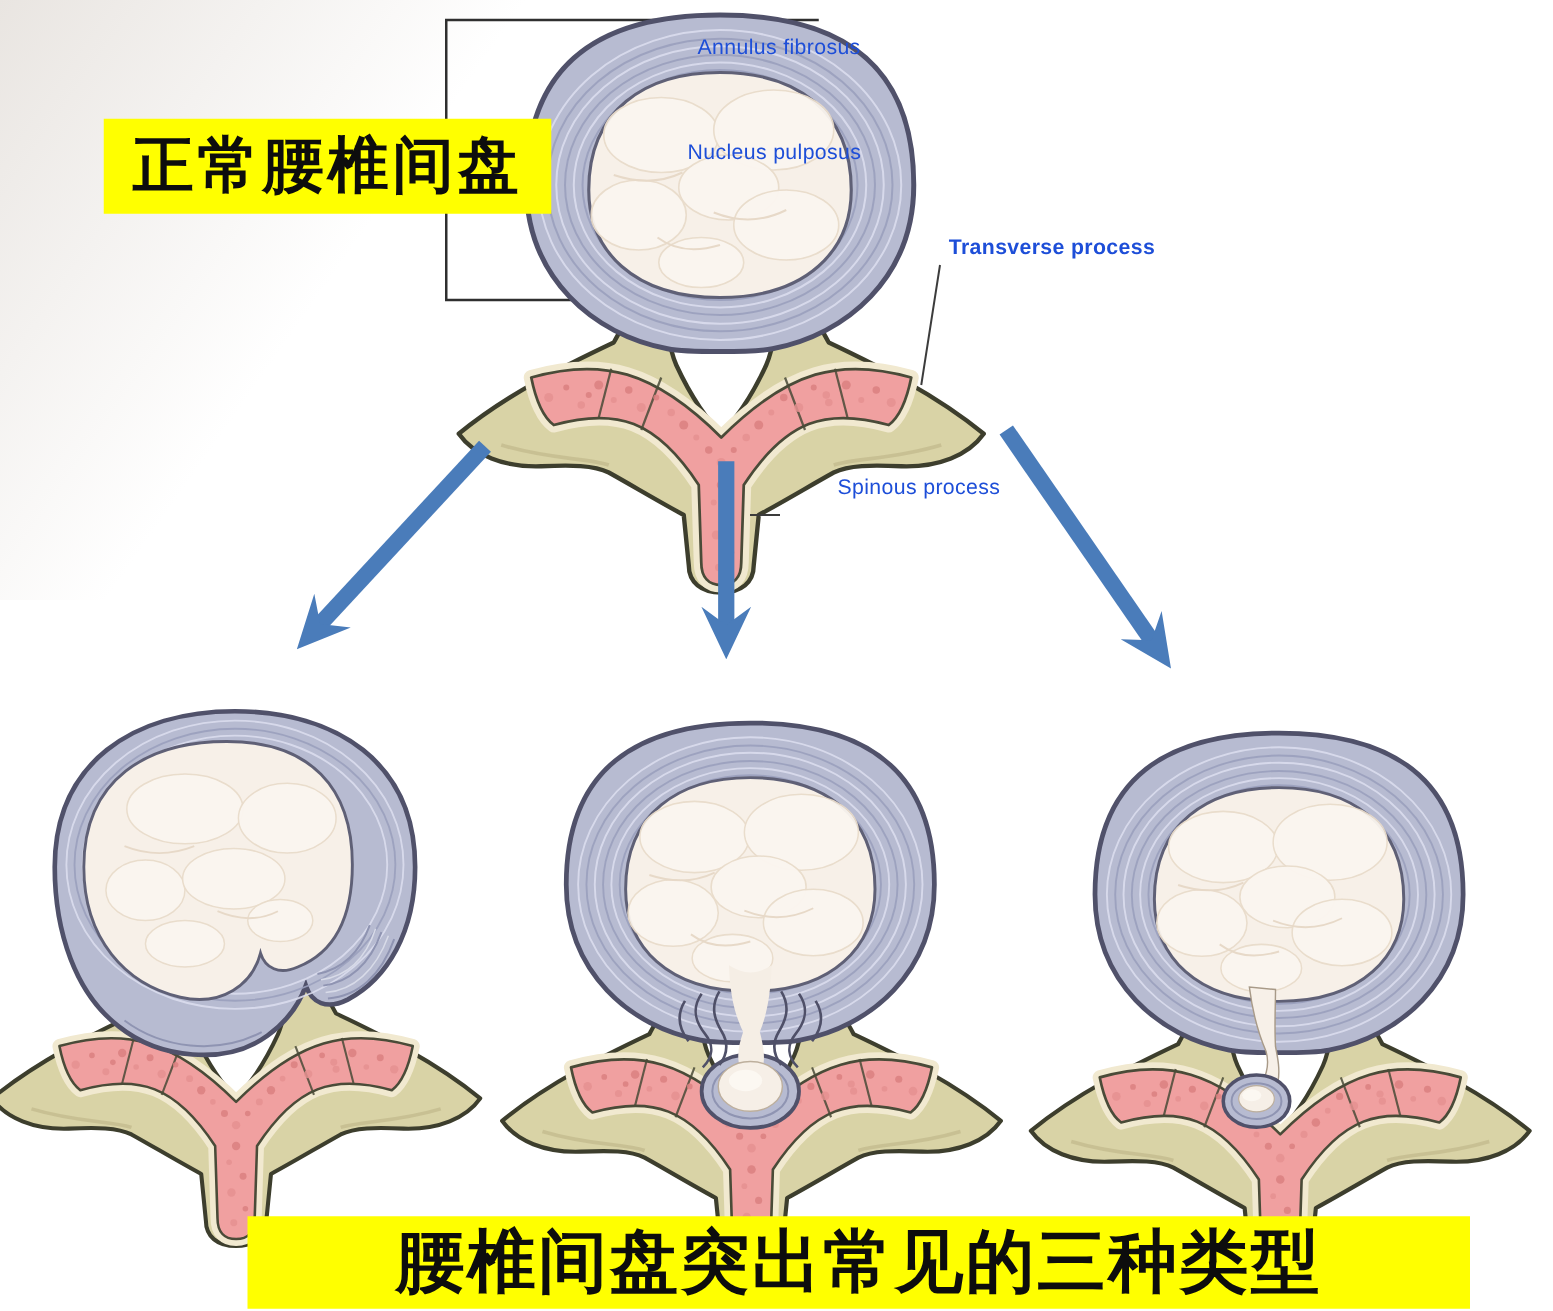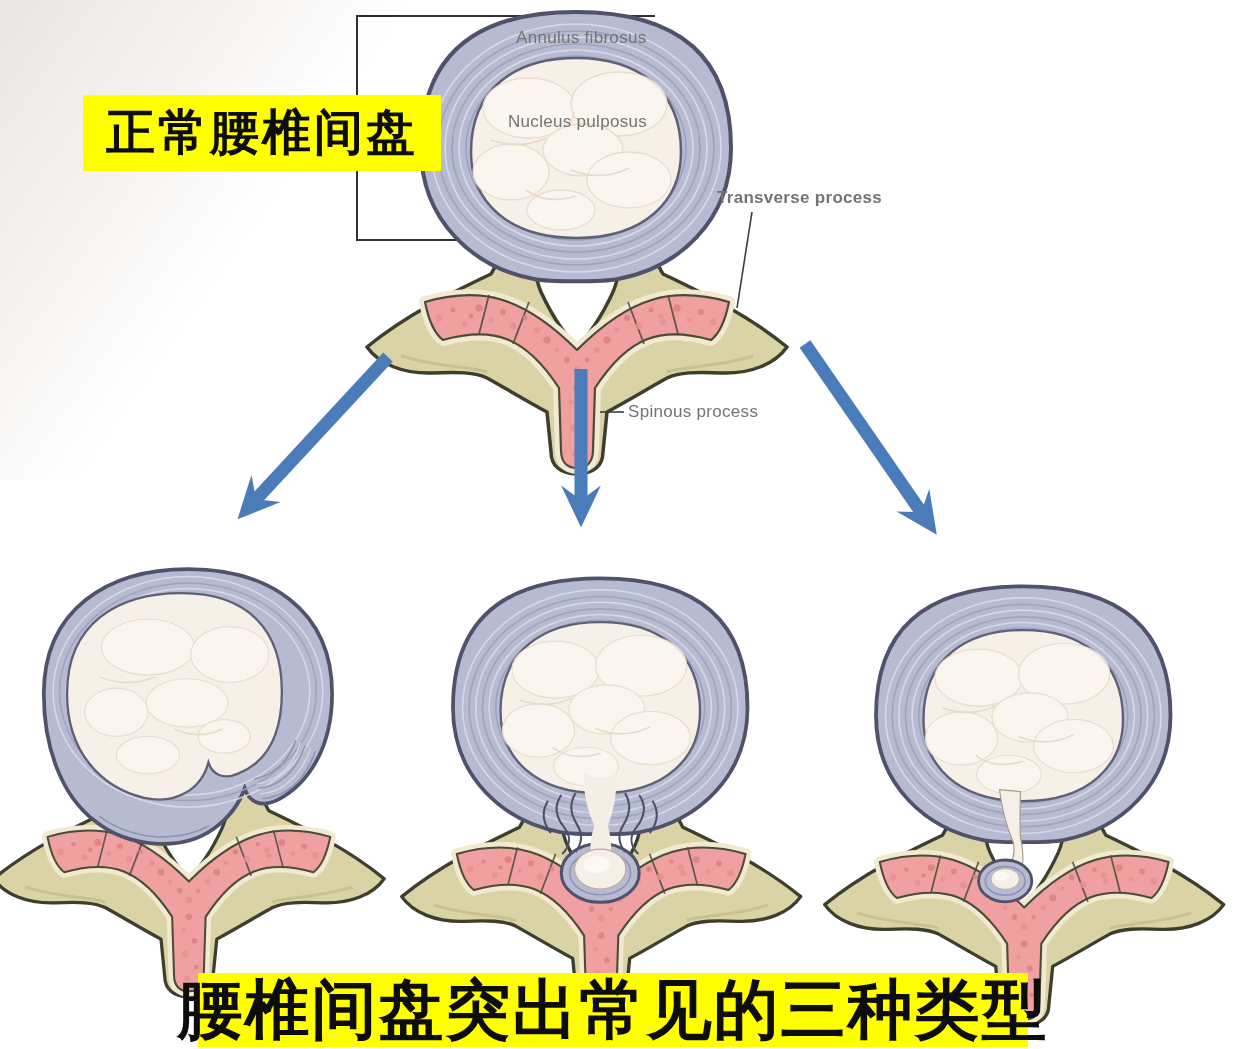--- a/index.html
+++ b/index.html
@@ -1,27 +1,27 @@
 <!DOCTYPE html>
 <html><head>
 <meta charset="utf-8">
 <style>
   html,body{margin:0;padding:0;background:#ffffff;}
   .canvas{position:relative;width:1242px;height:1049px;overflow:hidden;background:#ffffff;
           font-family:"Liberation Sans","DejaVu Sans",sans-serif;}
   .corner-shade{position:absolute;left:0;top:0;width:430px;height:480px;z-index:0;
           background:linear-gradient(125deg,#e9e5e1 0%,rgba(255,255,255,0) 55%);}
   .art{position:absolute;left:0;top:0;z-index:1;}
-  .anat-label{position:absolute;z-index:3;color:#737373;font-size:17px;letter-spacing:.3px;
-          white-space:nowrap;}
+  .anat-label{position:absolute;z-index:3;color:#1d4ed8;font-size:17px;letter-spacing:.3px;
+          white-space:nowrap;margin-left:42px;}
   .cn-label{position:absolute;z-index:4;background:#ffff00;color:#0d0d0d;
           font-family:"Liberation Serif","DejaVu Serif",serif;font-weight:bold;
           display:flex;align-items:center;justify-content:center;white-space:nowrap;}
   .cn-top{left:83px;top:95px;width:358px;height:76px;font-size:49px;letter-spacing:3px;}
-  .cn-bottom{left:198px;top:973px;width:830px;height:74px;font-size:65px;letter-spacing:2px;}
+  .cn-bottom{left:198px;top:973px;width:978px;height:74px;font-size:55px;letter-spacing:2px;}
   
   .bone{fill:#d9d3a6;stroke:#3d3e2d;stroke-width:3.5;stroke-linejoin:round;}
   .bone-shade{fill:none;stroke:#b9b083;stroke-width:3;opacity:.55;}
   .halo{fill:#f1e9d0;stroke:#f1e9d0;stroke-width:12;stroke-linejoin:round;}
   .pink{fill:#f0a0a0;stroke:#4a4b38;stroke-width:2.2;stroke-linejoin:round;}
   .seam{stroke:#4a4b38;stroke-width:1.8;opacity:.85;}
   .annulus{fill:#b7bbd1;stroke:#50516a;stroke-width:4;}
   .ringl{fill:none;stroke:#dadded;stroke-width:1.6;opacity:.9;}
   .ringd{fill:none;stroke:#9aa0bc;stroke-width:1.6;opacity:.9;}
   .nucleus{fill:#f7f0e8;stroke:#5f6076;stroke-width:2.5;}
@@ -207,17 +207,17 @@
     <line class="leader" x1="600" y1="412" x2="624" y2="412"></line>
 
     <line class="arrow" x1="388" y1="357" x2="248" y2="508" marker-end="url(#arrowhead)" stroke="#4a7cba"></line>
     <line class="arrow" x1="581" y1="369" x2="581" y2="512" marker-end="url(#arrowhead)" stroke="#4a7cba"></line>
     <line class="arrow" x1="805" y1="344" x2="928" y2="522" marker-end="url(#arrowhead)" stroke="#4a7cba"></line>
   </svg>
 
   <div class="anat-label" style="left:516px;top:28px;">Annulus fibrosus</div>
   <div class="anat-label" style="left:508px;top:112px;text-align:right;">Nucleus pulposus</div>
   <div class="anat-label" style="left:717px;top:188px;font-weight:bold;">Transverse process</div>
-  <div class="anat-label" style="left:628px;top:402px;">Spinous process</div>
+  <div class="anat-label" style="left:628px;top:380px;">Spinous process</div>
 
   <div class="cn-label cn-top">正常腰椎间盘</div>
   <div class="cn-label cn-bottom">腰椎间盘突出常见的三种类型</div>
 </div>
 
 </body></html>

